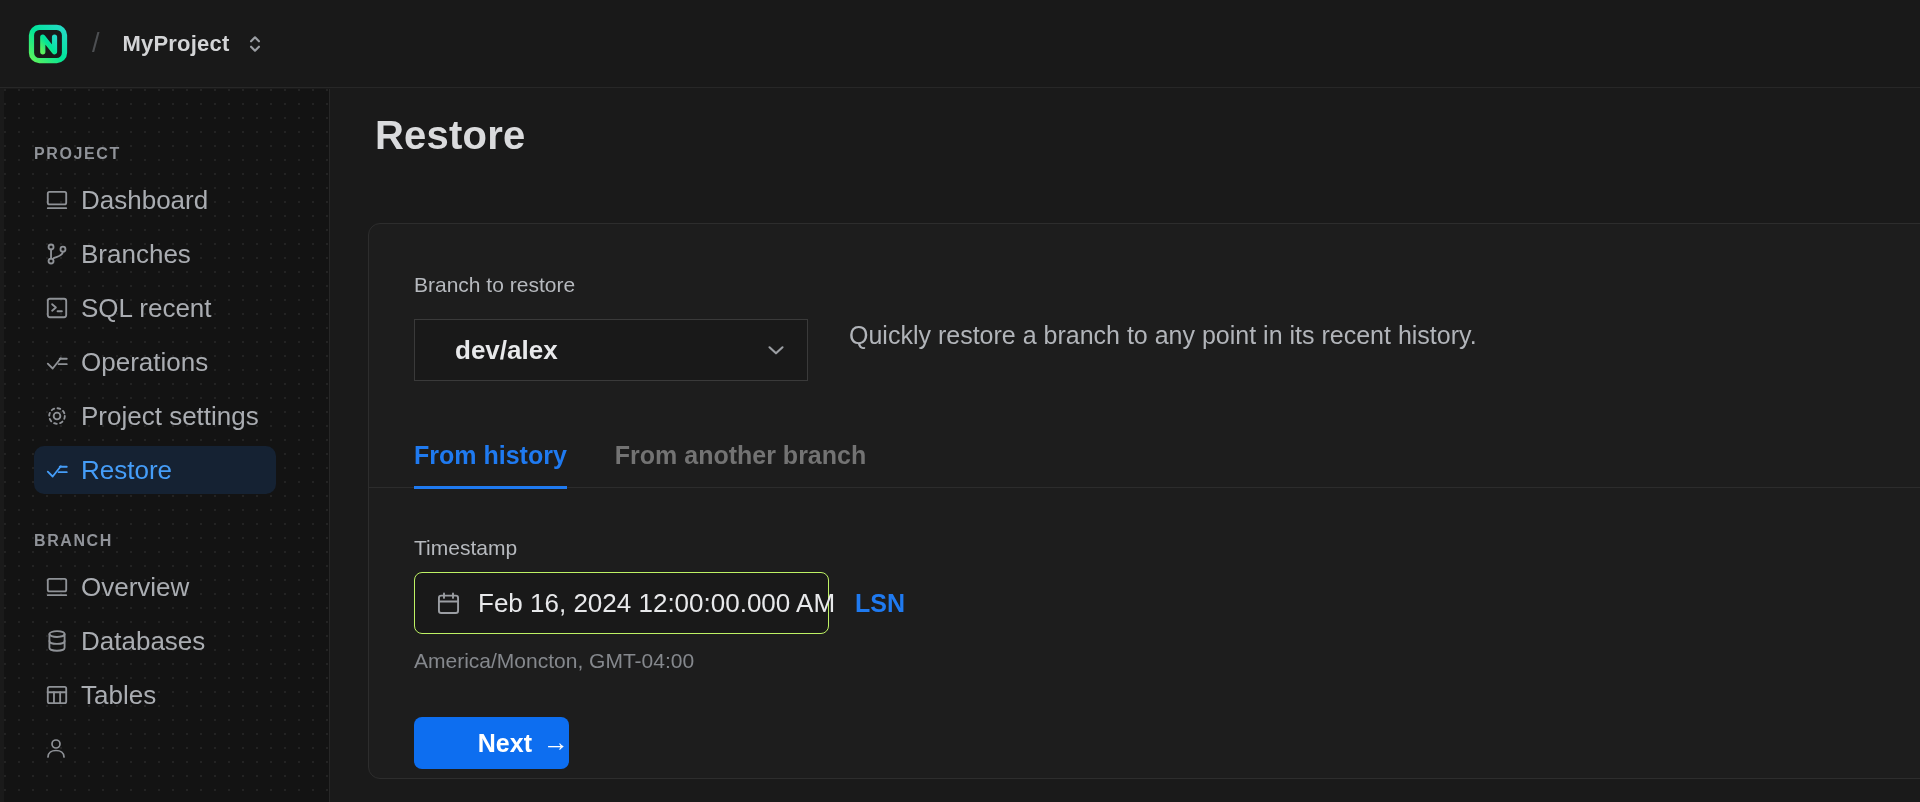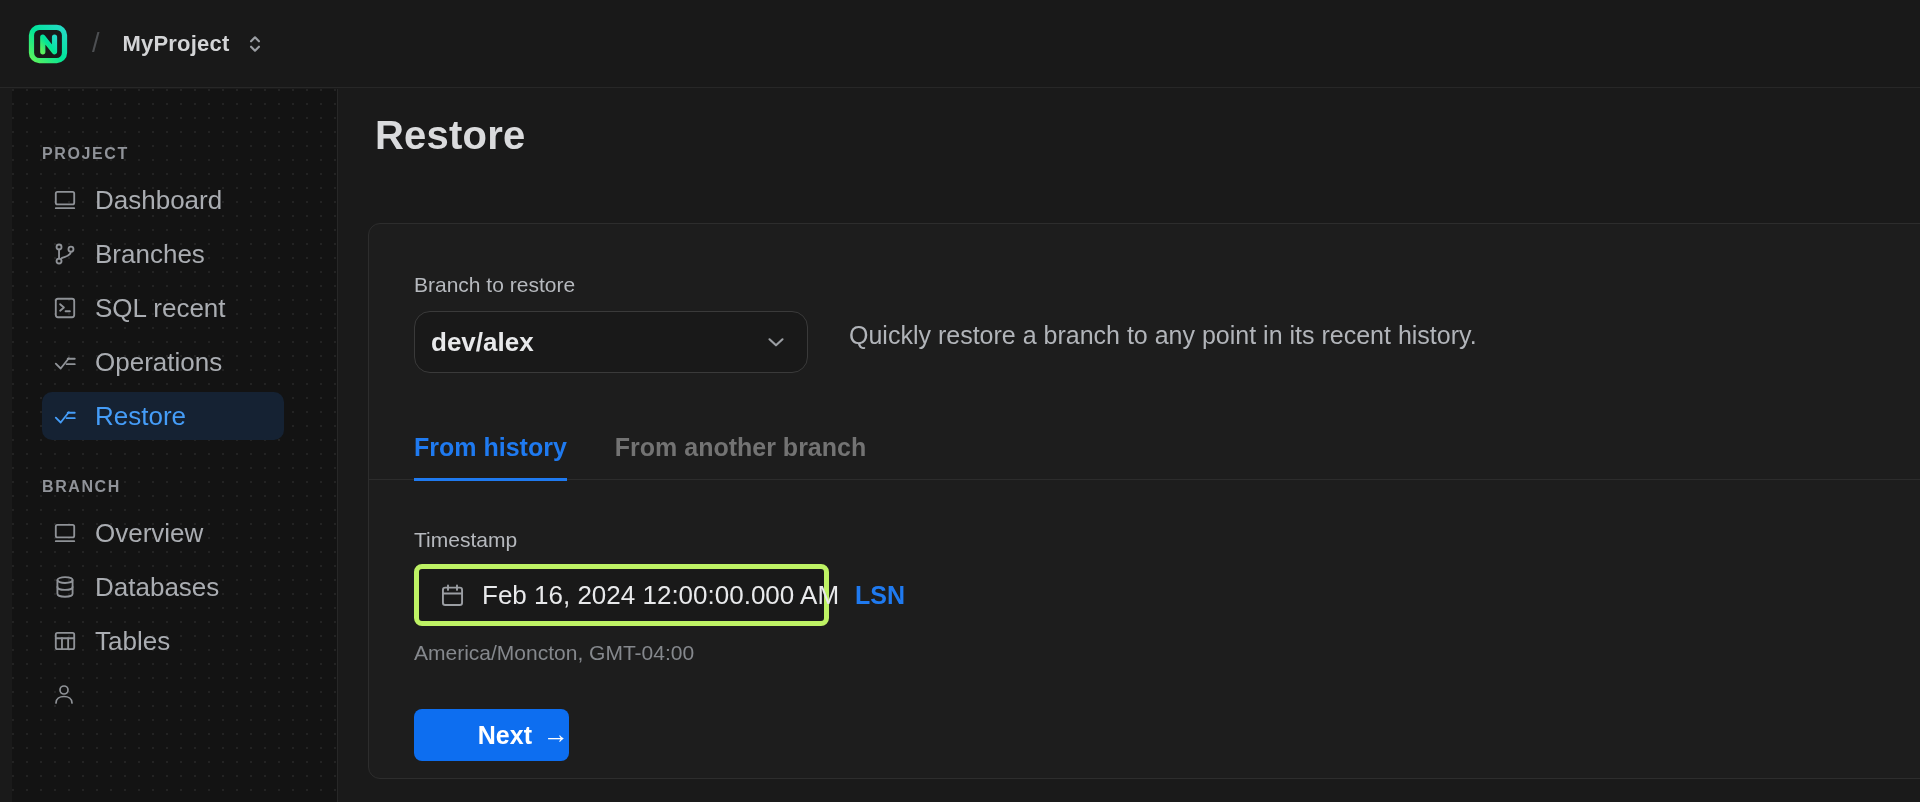--- a/index.html
+++ b/index.html
@@ -17,35 +17,35 @@
     background: #191919; border-bottom: 1px solid #272727;
     display: flex; align-items: center; padding-left: 28px;
   }
   .logo { width: 40px; height: 40px; display: block; cursor: pointer; }
   .crumb-slash { color: #4d4f52; font-size: 27px; margin-left: 24px; font-weight: 400; }
   .project-name { color: #d3d4d6; font-size: 22px; font-weight: 700; margin-left: 23px; letter-spacing: .2px; }
   .switcher { margin-left: 17px; display: flex; align-items: center; cursor: pointer; color: #9b9ea3; }
 
   
   .sidebar {
-    position: absolute; top: 89px; left: 12px; bottom: 0; width: 326px;
+    position: absolute; top: 89px; left: 4px; bottom: 0; width: 326px;
     background: #131313;
     background-image: radial-gradient(circle at 1px 1px, #232323 1.2px, transparent 1.4px);
     background-size: 14px 14px;
     border-right: 1px solid #272727;
     padding-top: 56px; overflow: hidden;
   }
   .section-label {
     color: #909399; font-size: 16px; font-weight: 700; letter-spacing: 1.6px;
     padding-left: 30px; margin-bottom: 10px;
   }
   .section-label.second { margin-top: 38px; }
   .nav-item {
     height: 54px; margin: 0 53px 0 30px; border-radius: 10px;
-    display: flex; align-items: center; gap: 17px; padding-left: 10px;
+    display: flex; align-items: center; gap: 11px; padding-left: 10px;
     color: #aaadb2; cursor: pointer;
   }
   .nav-item .nicon { width: 26px; height: 26px; color: #8f9297; display: flex; align-items: center; }
   .nav-item .nicon svg { width: 26px; height: 26px; }
   .nav-item .nlabel { font-size: 26px; }
   .nav-item.active { background: #152233; color: #459df8; height: 48px; margin-top: 3px; margin-bottom: 3px; }
   .nav-item.active .nicon { color: #459df8; }
   .partial-item { margin: 14px 0 0 40px; color: #8f9297; }
   .partial-item svg { width: 24px; height: 24px; }
 
@@ -55,43 +55,43 @@
 
   .card {
     position: absolute; left: 42px; right: -40px; top: 134px; bottom: 23px;
     background: #1d1d1d; border: 1px solid #2d2d2d; border-radius: 12px;
     padding: 49px 0 0 45px; overflow: hidden;
   }
   .field-label { color: #b6b9be; font-size: 21px; }
   .row1 { display: flex; align-items: flex-start; gap: 41px; margin-top: 14px; }
   .select {
     width: 394px; height: 62px; background: #191919;
-    border: 1px solid #3a3a3a; border-radius: 16px;
+    border: 1px solid #3a3a3a; border-radius: 0;
     display: flex; align-items: center; justify-content: space-between;
-    padding: 0 18px 0 16px; cursor: pointer;
+    padding: 0 18px 0 40px; cursor: pointer; margin-top: 8px;
   }
   .select .sel-value { color: #e8e9eb; font-size: 26px; font-weight: 600; }
   .select .chev { color: #9b9ea3; display: flex; }
   .helper { color: #b1b4b9; font-size: 25px; line-height: 38px; padding-top: 5px; }
   .helper a { color: #2f82f2; font-weight: 600; text-decoration: none; cursor: pointer; }
 
   .tabs {
     display: flex; gap: 48px; margin-top: 60px;
     margin-left: -45px; padding-left: 45px;
     border-bottom: 1px solid #2c2c2c;
   }
   .tab { font-size: 25px; font-weight: 600; color: #737373; padding-bottom: 16px;
          border-bottom: 3px solid transparent; margin-bottom: -2px; cursor: pointer; }
   .tab.active { color: #1f7af0; border-bottom-color: #1f7af0; }
 
   .ts-label { margin-top: 48px; }
   .row2 { display: flex; align-items: center; gap: 26px; margin-top: 12px; }
   .datebox {
     width: 415px; height: 62px; background: #191919;
-    border: 5px solid #bef264; border-radius: 8px;
+    border: 1px solid #bef264; border-radius: 8px;
     display: flex; align-items: center; gap: 16px; padding: 0 18px 0 20px; cursor: text;
   }
   .datebox .cal { color: #9b9ea3; display: flex; }
   .datebox .date-value { color: #e8e9eb; font-size: 26px; white-space: nowrap; }
   .lsn-link { color: #1f7af0; font-size: 25px; font-weight: 700; cursor: pointer; }
   .tz-note { color: #85888d; font-size: 21px; margin-top: 15px; }
 
   .next-btn {
     margin-top: 44px; width: 155px; height: 52px;
     background: #0d6ef0; border: none; border-radius: 8px;
@@ -174,20 +174,29 @@
       <span class="nicon">
         <svg viewBox="0 0 24 24" fill="none" stroke="currentColor" stroke-width="1.7" stroke-linecap="round" stroke-linejoin="round">
           <path d="M3.5 13.5 L8 18 L15.5 8.5"></path>
           <path d="M14.5 9 H21"></path>
             <path d="M13.5 14 H21"></path>
         </svg>
       </span>
       <span class="nlabel">Operations</span>
     </div>
 
+    <div class="nav-item">
+      <span class="nicon">
+        <svg viewBox="0 0 24 24" fill="none" stroke="currentColor" stroke-width="1.7" stroke-linecap="round">
+          <circle cx="12" cy="12" r="3.1"></circle>
+          <circle cx="12" cy="12" r="7.2" stroke-dasharray="2.6 3.1"></circle>
+        </svg>
+      </span>
+      <span class="nlabel">Project settings</span>
+    </div>
 
 
     <div class="nav-item active">
       <span class="nicon">
         <svg viewBox="0 0 24 24" fill="none" stroke="currentColor" stroke-width="1.7" stroke-linecap="round" stroke-linejoin="round">
           <path d="M3.5 13.5 L8 18 L15.5 8.5"></path>
           <path d="M14.5 9 H21"></path>
             <path d="M13.5 14 H21"></path>
         </svg>
       </span>

